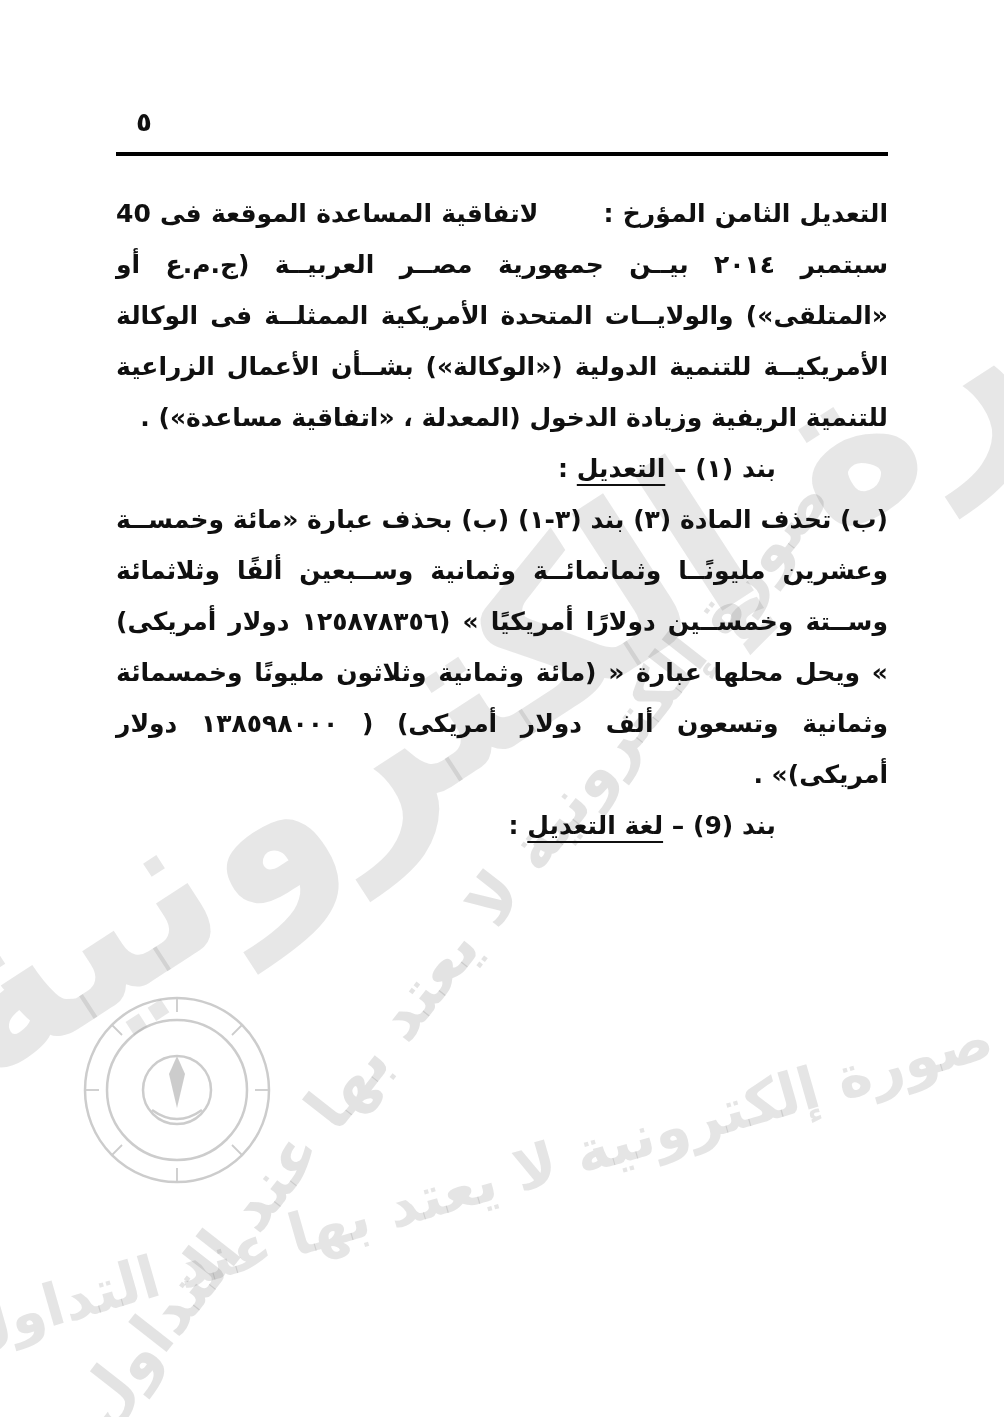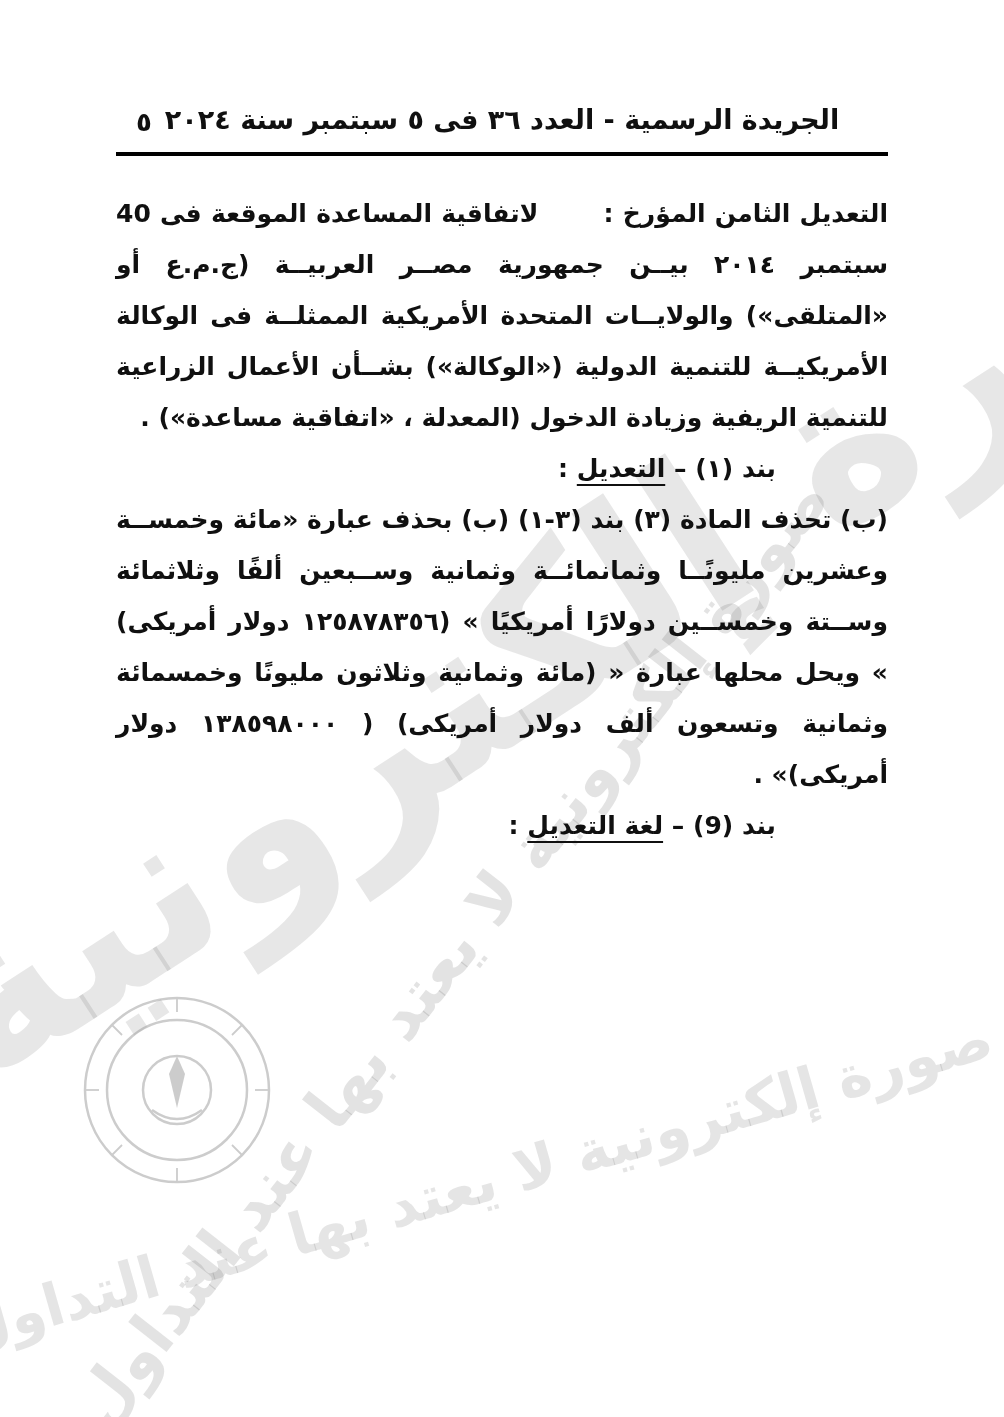--- a/index.html
+++ b/index.html
@@ -118,21 +118,20 @@
         <line x1="40" y1="165" x2="50" y2="155"></line>
         <line x1="170" y1="165" x2="160" y2="155"></line>
       </g>
     </g>
   </svg>
 
   <div class="content">
 
     <header class="gz-header">
       <span class="pageno">٥</span>
-      <span>الجريدة الرسمية - العدد ٣٦ فى ٥ سبتمبر سنة ٢٠٢٤</span>
     </header>
     <div class="rule"></div>
 
     <main class="body">
 
       <p>
         <span class="label">التعديل الثامن المؤرخ :</span>
         <span>لاتفاقية المساعدة الموقعة فى 40 سبتمبر ٢٠١٤ بيــن جمهورية مصــر العربيــة (ج.م.ع أو «المتلقى») والولايــات المتحدة الأمريكية الممثلــة فى الوكالة الأمريكيــة للتنمية الدولية («الوكالة») بشــأن الأعمال الزراعية للتنمية الريفية وزيادة الدخول (المعدلة ، «اتفاقية مساعدة») .</span>
       </p>
 

